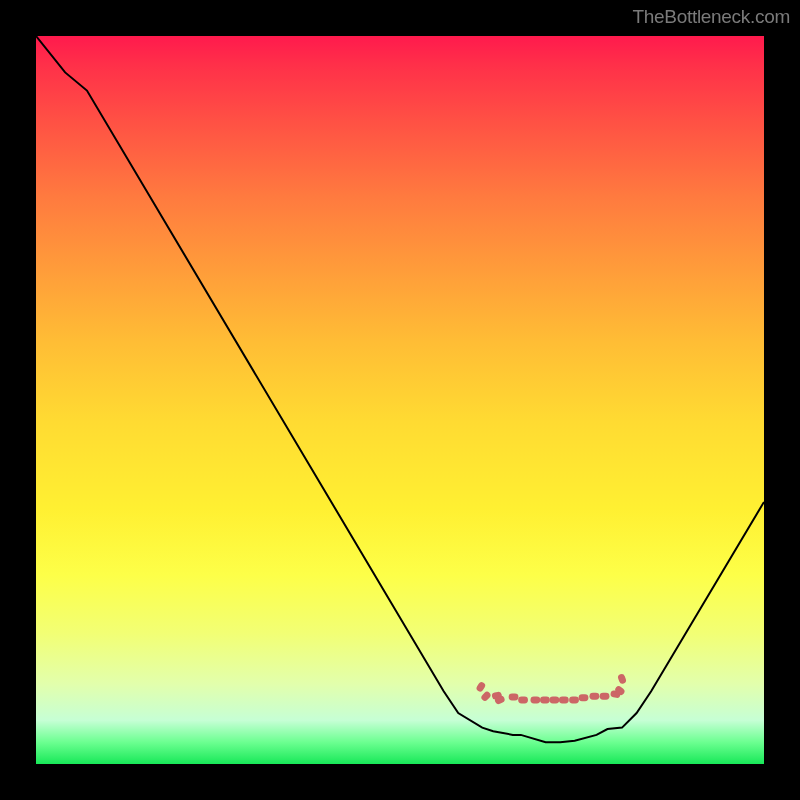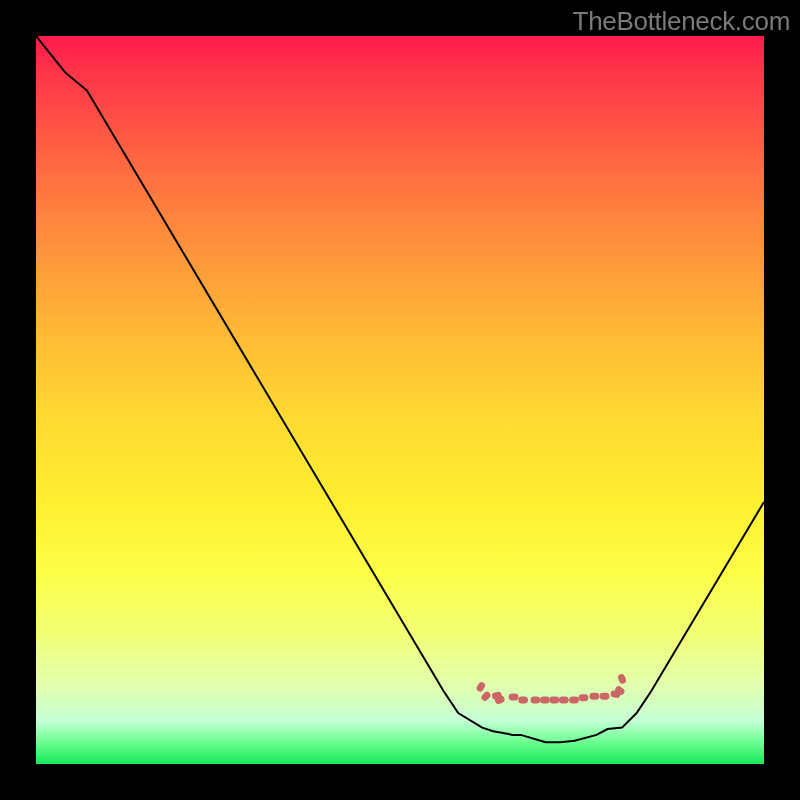--- a/index.html
+++ b/index.html
@@ -9,21 +9,21 @@
     background: #000000;
     position: relative;
     font-family: Arial, Helvetica, sans-serif;
     overflow: hidden;
   }
   .watermark {
     position: absolute;
     top: 6px;
     right: 10px;
     color: #7a7a7a;
-    font-size: 26px;
+    font-size: 19px;
     font-weight: 500;
     z-index: 10;
     letter-spacing: -0.3px;
   }
   .plot-area {
     position: absolute;
     left: 36px;
     top: 36px;
     width: 728px;
     height: 728px;

